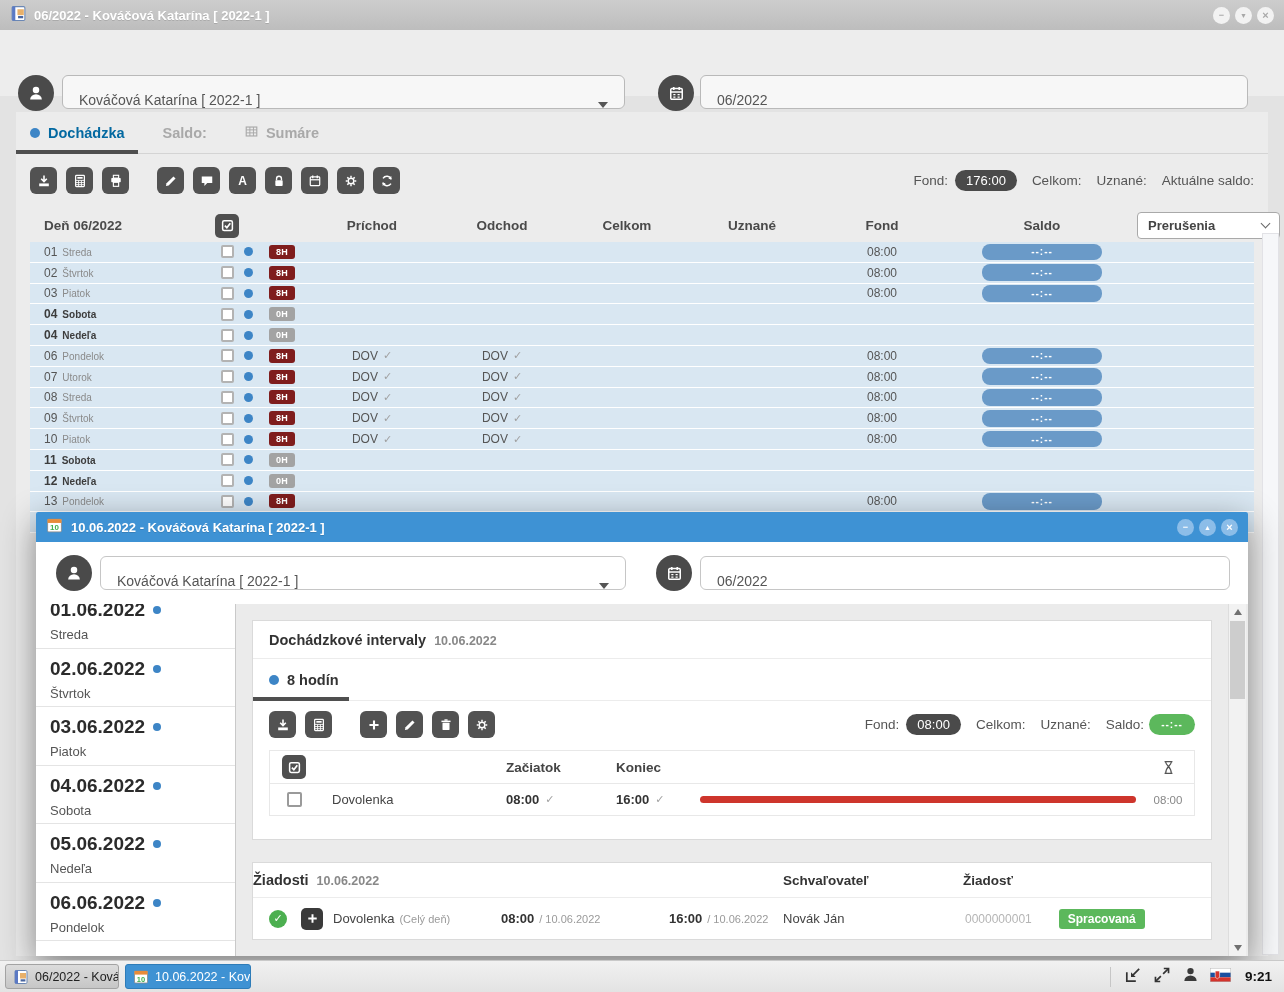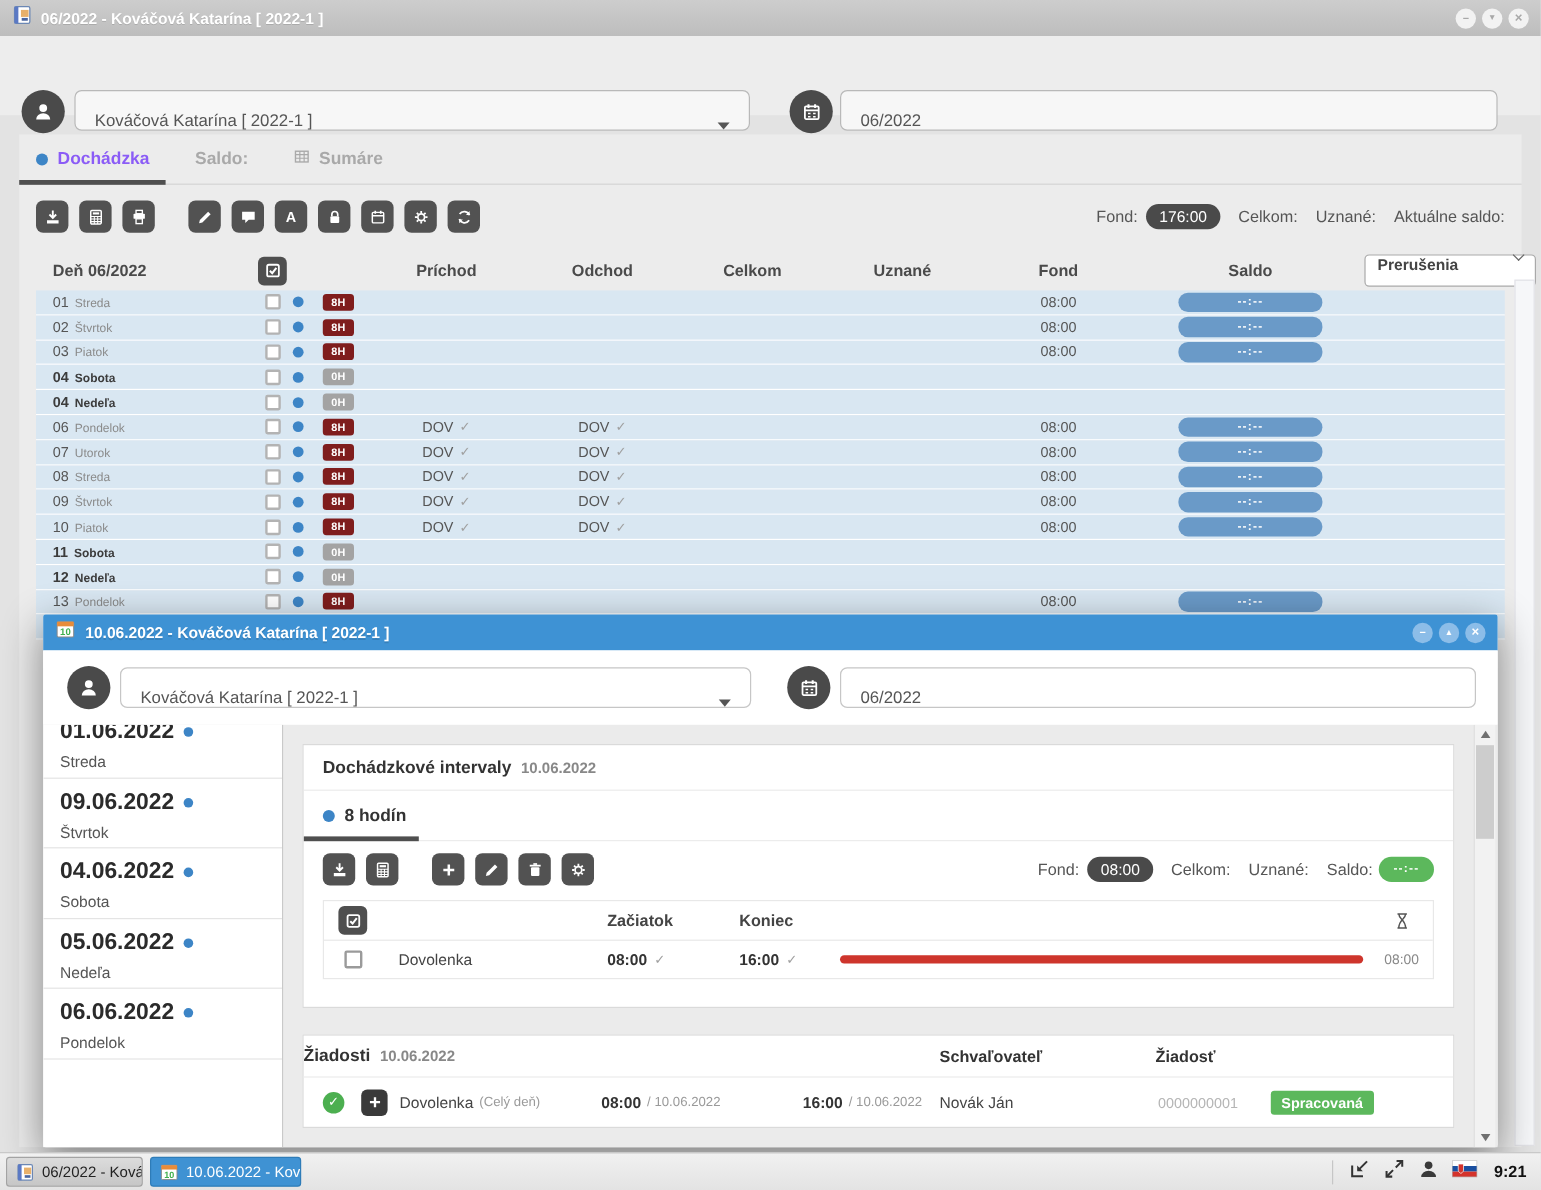--- a/index.html
+++ b/index.html
@@ -18,38 +18,38 @@
   .avatar{width:36px;height:36px;border-radius:50%;background:#4a4a4a;display:flex;align-items:center;justify-content:center}
   .field{background:#f7f7f7;border:1px solid #b9b9b9;border-radius:6px;height:34px;display:flex;align-items:flex-end;padding:0 16px;font-size:14px;color:#555}
   .fieldw{background:#fff;border:1px solid #c6c6c6}
   .caret{margin-left:auto;width:0;height:0;border-left:5px solid transparent;border-right:5px solid transparent;border-top:6px solid #555}
   #h-avatar{left:18px;top:45px}#h-select{left:62px;top:45px;width:563px}#h-cal{left:658px;top:45px}#h-input{left:700px;top:45px;width:548px}
 
   
   #panel{left:16px;top:112px;width:1252px;height:844px;background:#ececec}
   #tabs{position:relative;height:42px;border-bottom:1px solid #d4d4d4;display:flex;align-items:center;padding:0 14px;gap:38px}
   .tab{display:flex;align-items:center;gap:8px;font-size:14.5px;font-weight:bold;color:#a9a9a9}
-  .tab.active{color:#8b5cf6}
+  .tab.active{color:#0369a1}
   .dot{width:10px;height:10px;border-radius:50%;background:#3d85c6}
   #tab-underline{position:absolute;left:0;top:38px;width:122px;height:4px;background:#4f4f4f}
 
   #toolbar{display:flex;align-items:center;padding:13px 14px 9px;gap:9px}
   .tbtn{width:27px;height:27px;border-radius:6px;background:#525252;display:flex;align-items:center;justify-content:center;flex:none}
   .tgap{width:10px}
   .tb-right{margin-left:auto;display:flex;align-items:center;gap:15px;font-size:13.5px;color:#555;white-space:nowrap}
   .dpill{background:#4a4a4a;color:#fff;font-weight:normal;border-radius:11px;padding:3px 11px;font-size:13px}
 
   #att{margin:6px 14px 0}
   .thead,.trow{display:grid;grid-template-columns:185px 24px 18px 50px 130px 130px 120px 130px 130px 190px 1fr;align-items:center}
   .thead{height:33px;font-weight:bold;font-size:13.5px;color:#4a4a4a}
   .th-day{padding-left:14px}
   .th-c,.cc{text-align:center}
   .cc{display:flex;align-items:center;justify-content:center}
   .selall{width:24px;height:24px;border-radius:5px;background:#4f4f4f;display:flex;align-items:center;justify-content:center}
-  .filter-select{height:27px;background:#fff;border:1px solid #a9a9a9;border-radius:4px;display:flex;padding:0 10px;font-size:13px;color:#444;width:143px;justify-self:end;margin-right:4px}
+  .filter-select{height:27px;background:#fff;border:1px solid #a9a9a9;border-radius:4px;display:flex;align-items:center;padding:0 10px;font-size:13px;color:#444;width:143px;justify-self:end;margin-right:4px}
   .chev{margin-left:auto;width:7px;height:7px;border-right:1.6px solid #666;border-bottom:1.6px solid #666;transform:rotate(45deg);margin-top:-4px}
   .trow{height:20.8px;background:#d9e7f2;border-bottom:1px solid #fff;font-size:12px;color:#555}
   .rnum{font-size:12px;color:#555;padding-left:14px}
   .rwd{font-size:10px;color:#8a8a8a;margin-left:5px}
   .we .rnum,.we .rwd{font-weight:bold;color:#3c3c3c}
   .cb{width:13px;height:13px;border:2px solid #b3b3b3;border-radius:2px;background:#fff;display:inline-block}
   .rdot{width:9px;height:9px;border-radius:50%;background:#3d85c6;display:inline-block}
   .badge{width:26px;height:14px;border-radius:3px;color:#fff;font-size:9px;font-weight:bold;display:flex;align-items:center;justify-content:center;letter-spacing:.3px}
   .b8{background:#7f1d1d}.b0{background:#a3a3a3}
   .dov{gap:5px}
@@ -652,24 +652,31 @@
       <div id="daylist">
         <div class="dayitem">
           <div class="dd">
               <span>01.06.2022</span>
               <span class="ddot"></span>
             </div>
           <div class="dw">Streda</div>
         </div>
         <div class="dayitem">
           <div class="dd">
-              <span>09.06.2022</span>
+              <span>02.06.2022</span>
               <span class="ddot"></span>
             </div>
           <div class="dw">Štvrtok</div>
+        </div>
+        <div class="dayitem">
+          <div class="dd">
+              <span>03.06.2022</span>
+              <span class="ddot"></span>
+            </div>
+          <div class="dw">Piatok</div>
         </div>
         <div class="dayitem">
           <div class="dd">
               <span>04.06.2022</span>
               <span class="ddot"></span>
             </div>
           <div class="dw">Sobota</div>
         </div>
         <div class="dayitem">
           <div class="dd">

